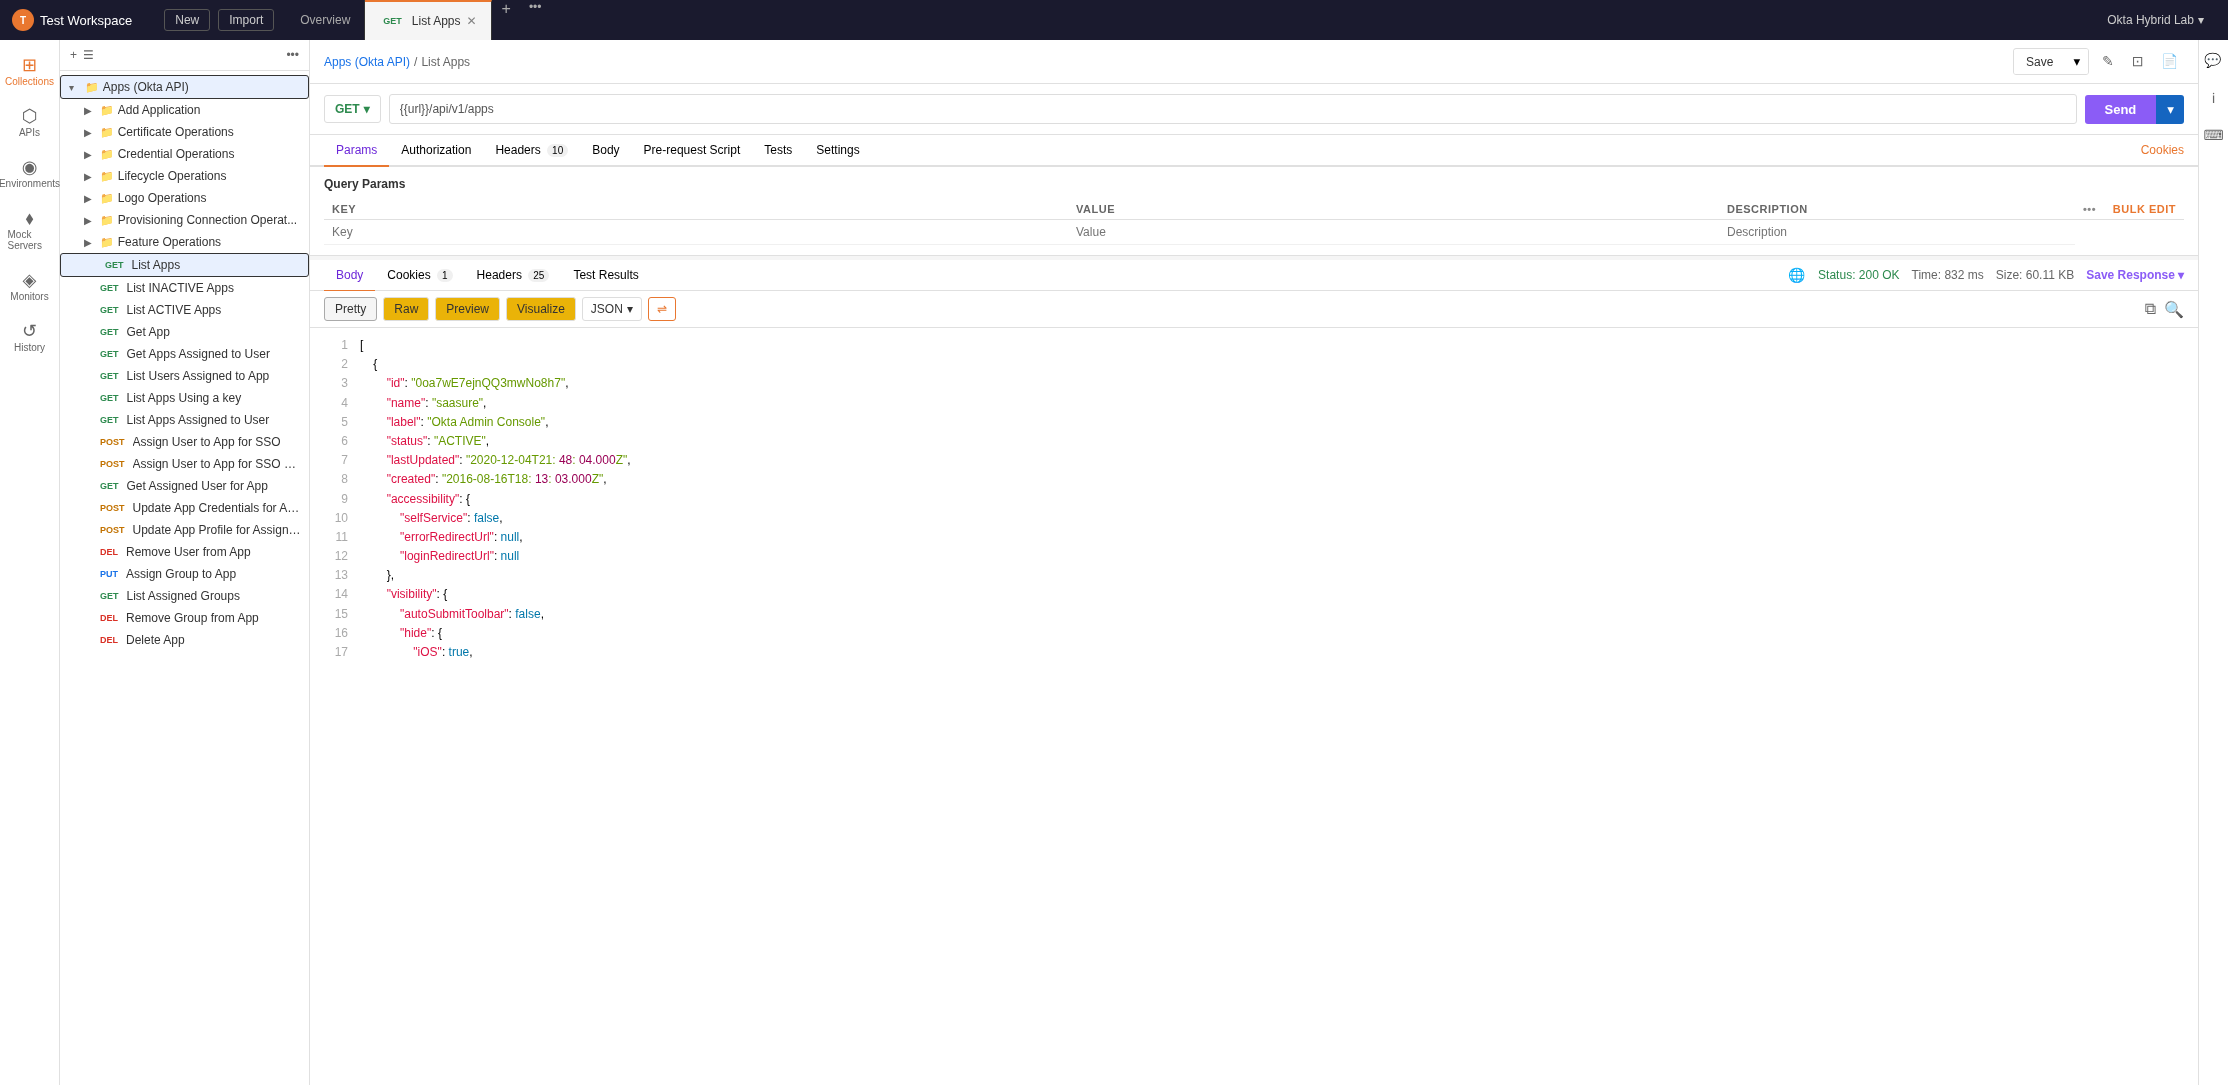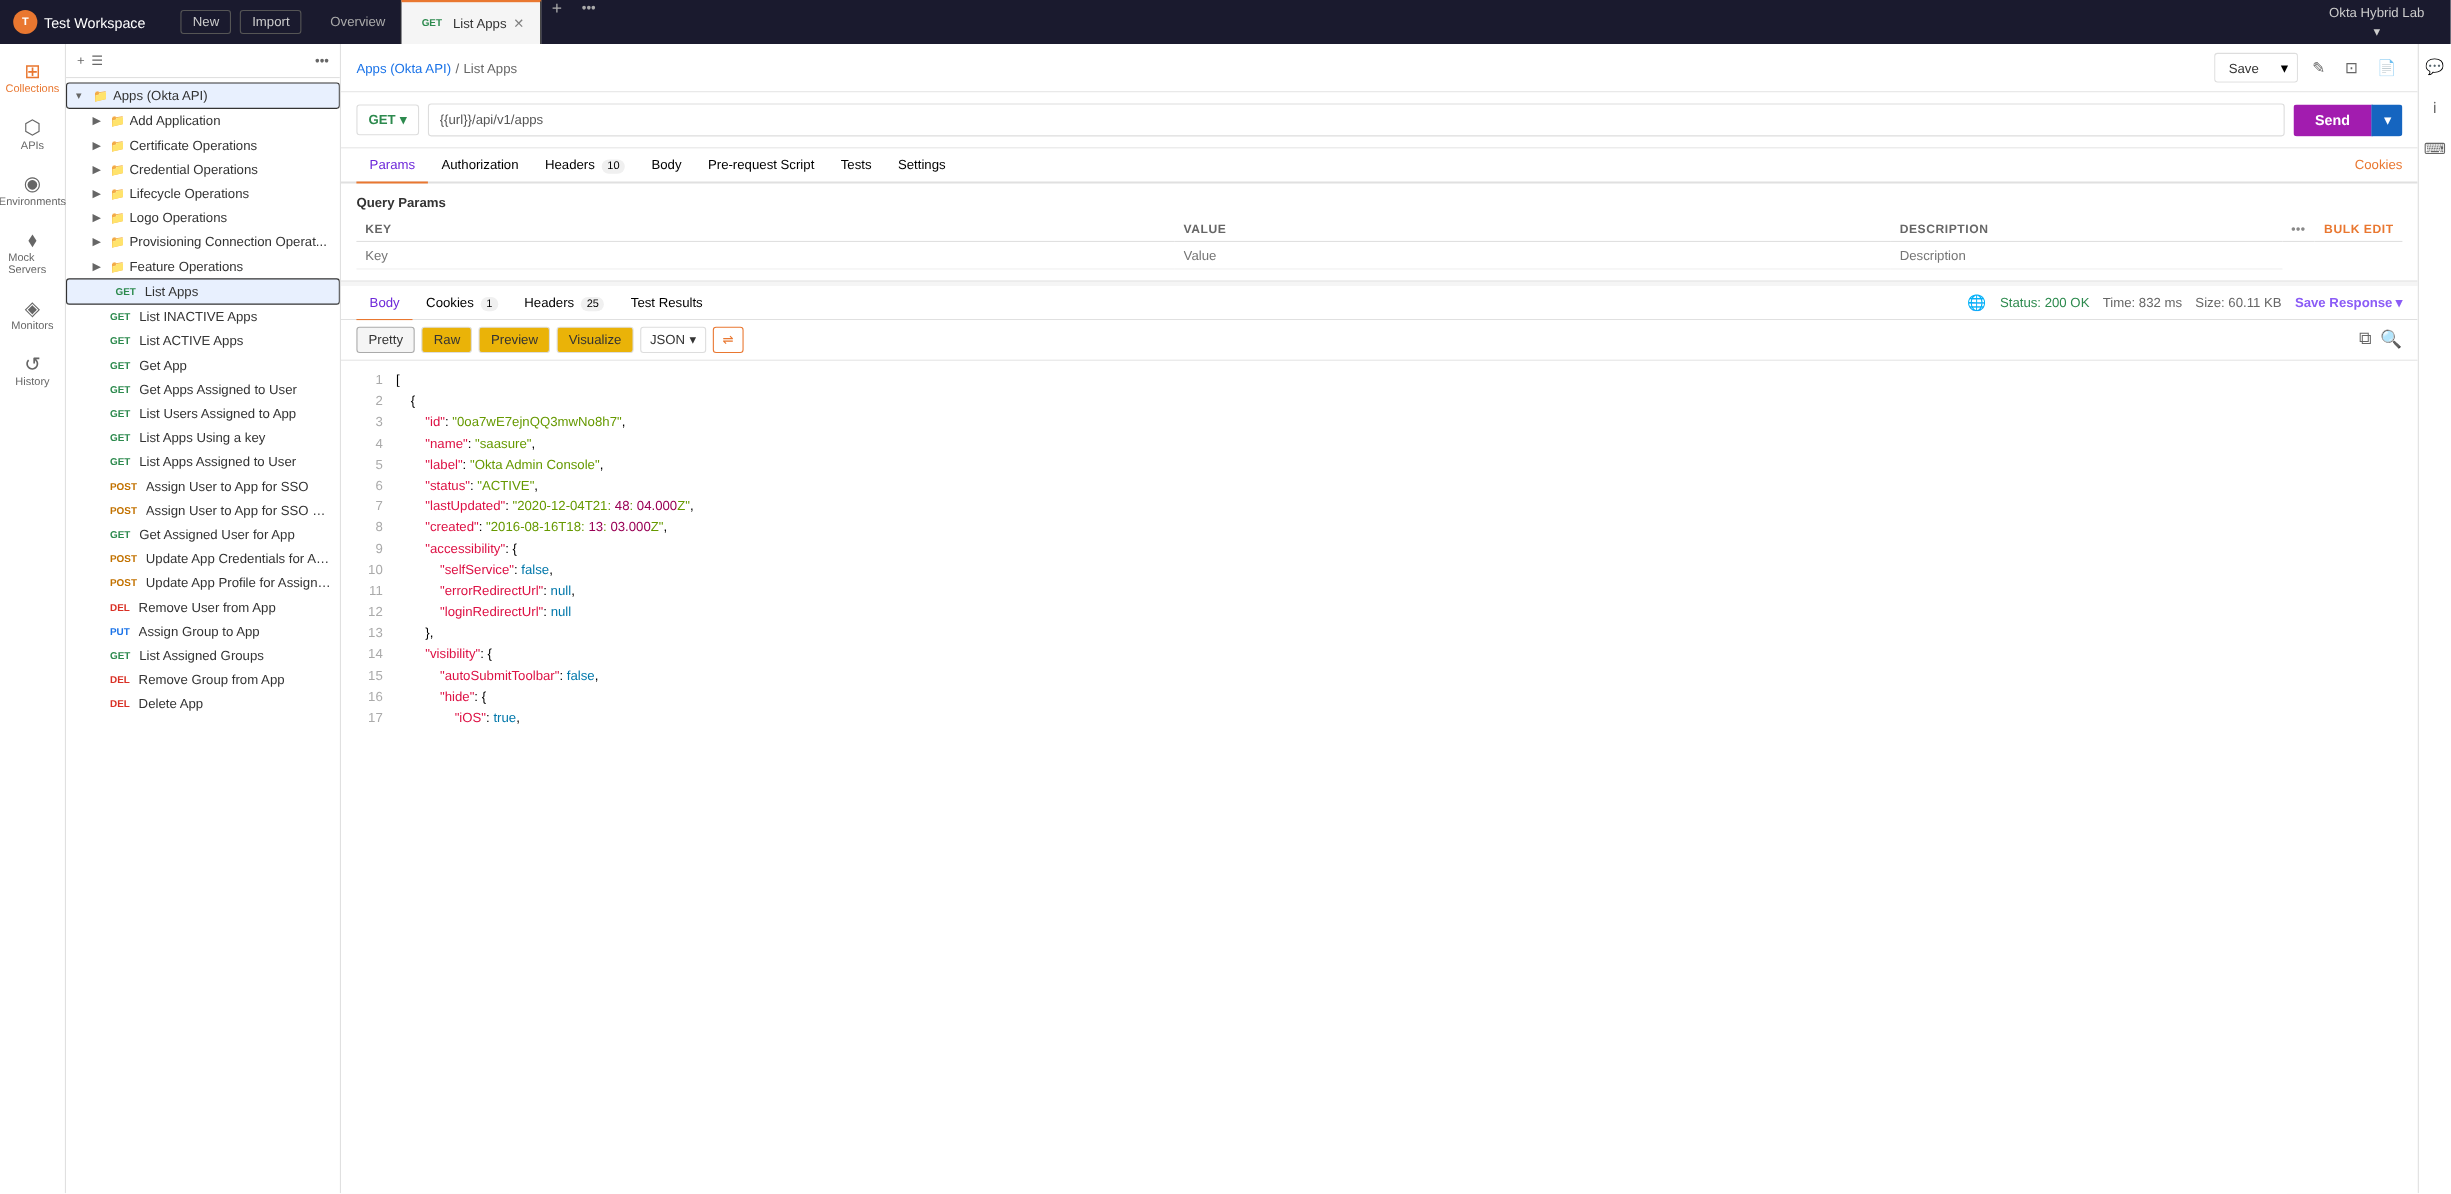--- a/index.html
+++ b/index.html
@@ -13,21 +13,21 @@
     .top-bar-logo { display: flex; align-items: center; gap: 6px; color: #fff; font-size: 13px; font-weight: 500; }
     .logo-circle { width: 22px; height: 22px; background: #e97730; border-radius: 50%; display: flex; align-items: center; justify-content: center; color: #fff; font-size: 10px; font-weight: bold; }
     .top-bar-actions { display: flex; gap: 8px; margin-left: 20px; }
     .top-bar-btn { background: transparent; border: 1px solid #555; color: #ccc; padding: 3px 10px; border-radius: 3px; cursor: pointer; font-size: 12px; }
     .tab-bar { display: flex; align-items: stretch; flex: 1; height: 100%; overflow: hidden; }
     .tab { display: flex; align-items: center; gap: 6px; padding: 0 14px; color: #aaa; font-size: 12px; cursor: pointer; border-right: 1px solid #333; height: 100%; }
     .tab.active { background: #f5f5f5; color: #333; border-top: 2px solid #e97730; }
     .tab-close { opacity: 0.6; cursor: pointer; }
     .tab-add { color: #aaa; padding: 0 10px; cursor: pointer; font-size: 16px; }
     .tab-more { color: #aaa; padding: 0 8px; cursor: pointer; }
-    .workspace-selector { margin-left: auto; display: flex; align-items: center; gap: 4px; color: #ccc; font-size: 12px; cursor: pointer; padding: 0 12px; flex-direction: column; }
+    .workspace-selector { margin-left: auto; display: flex; align-items: center; gap: 4px; color: #ccc; font-size: 12px; cursor: pointer; padding: 0 12px; }
 
     
     .main-area { display: flex; flex: 1; overflow: hidden; }
 
     
     .nav-icons { width: 60px; background: #fff; border-right: 1px solid #e0e0e0; display: flex; flex-direction: column; align-items: center; padding-top: 8px; gap: 4px; flex-shrink: 0; }
     .nav-icon-item { display: flex; flex-direction: column; align-items: center; gap: 2px; padding: 8px 4px; cursor: pointer; border-radius: 4px; color: #666; font-size: 10px; width: 52px; }
     .nav-icon-item.active { color: #e97730; }
     .nav-icon-svg { font-size: 18px; line-height: 1; }
 
@@ -61,21 +61,21 @@
     .save-btn { display: flex; align-items: center; gap: 0; border: 1px solid #ddd; border-radius: 3px; overflow: hidden; }
     .save-btn-main { padding: 5px 12px; background: #fff; font-size: 12px; cursor: pointer; color: #333; border: none; }
     .save-btn-drop { padding: 5px 8px; background: #fff; border-left: 1px solid #ddd; cursor: pointer; border: none; }
     .icon-btn { padding: 5px; background: transparent; border: none; cursor: pointer; color: #666; font-size: 14px; }
 
     
     .request-bar { display: flex; align-items: center; padding: 10px 14px; background: #fff; border-bottom: 1px solid #e0e0e0; gap: 8px; }
     .method-select { display: flex; align-items: center; gap: 4px; padding: 6px 10px; border: 1px solid #ddd; border-radius: 3px; background: #fff; cursor: pointer; font-size: 12px; color: #2d8a4e; font-weight: bold; }
     .url-input { flex: 1; padding: 7px 10px; border: 1px solid #ddd; border-radius: 3px; font-size: 12px; color: #666; background: #fff; outline: none; }
     .send-btn { display: flex; align-items: stretch; overflow: hidden; border-radius: 3px; }
-    .send-btn-main { padding: 7px 20px; background: #a21caf; color: #fff; border: none; cursor: pointer; font-size: 13px; font-weight: 600; }
+    .send-btn-main { padding: 7px 20px; background: #8b5cf6; color: #fff; border: none; cursor: pointer; font-size: 13px; font-weight: 600; }
     .send-btn-drop { padding: 7px 10px; background: #1565c0; color: #fff; border: none; cursor: pointer; border-left: 1px solid #1565c0; }
 
     
     .tabs-bar { display: flex; align-items: center; padding: 0 14px; background: #fff; border-bottom: 2px solid #e0e0e0; }
     .tab-item { padding: 8px 12px; font-size: 12px; color: #000000; cursor: pointer; border-bottom: 2px solid transparent; margin-bottom: -2px; }
     .tab-item.active { color: #6d28d9; border-bottom-color: #e97730; font-weight: 400; }
     .tab-item .badge { background: #f0f0f0; border-radius: 8px; padding: 1px 5px; font-size: 10px; margin-left: 3px; }
 
     
     .params-section { background: #fff; padding: 10px 14px; border-bottom: 1px solid #e0e0e0; }

